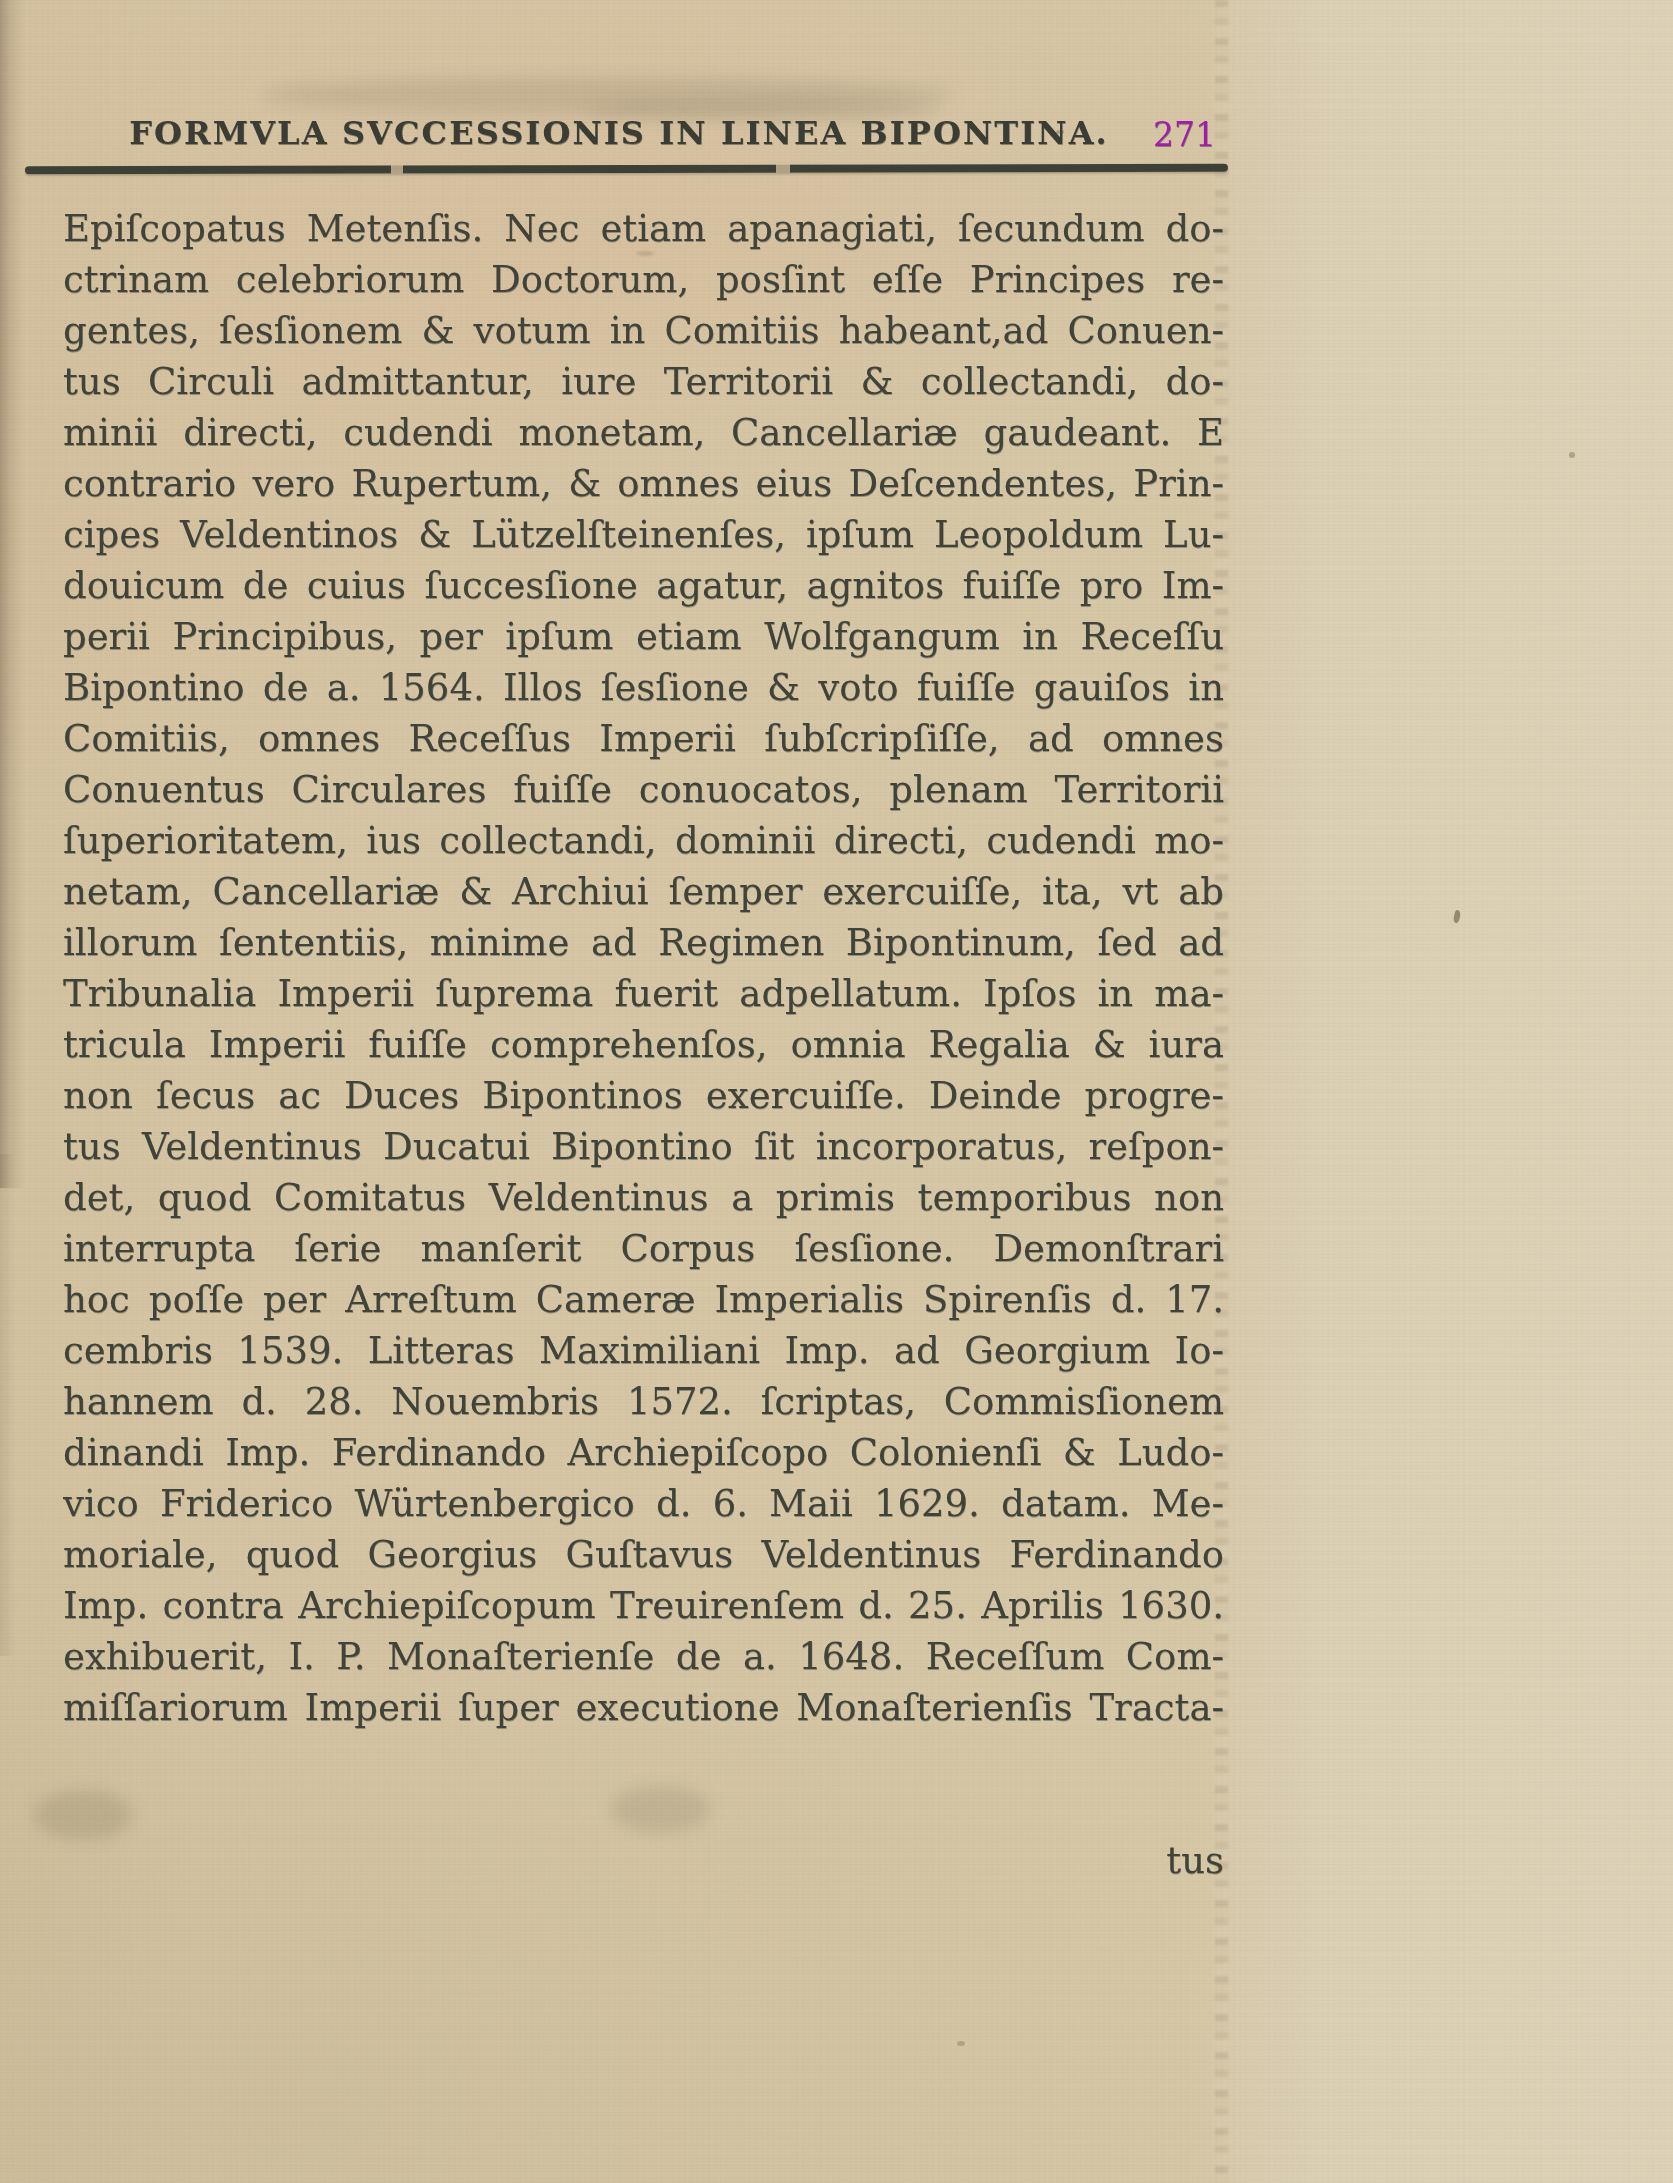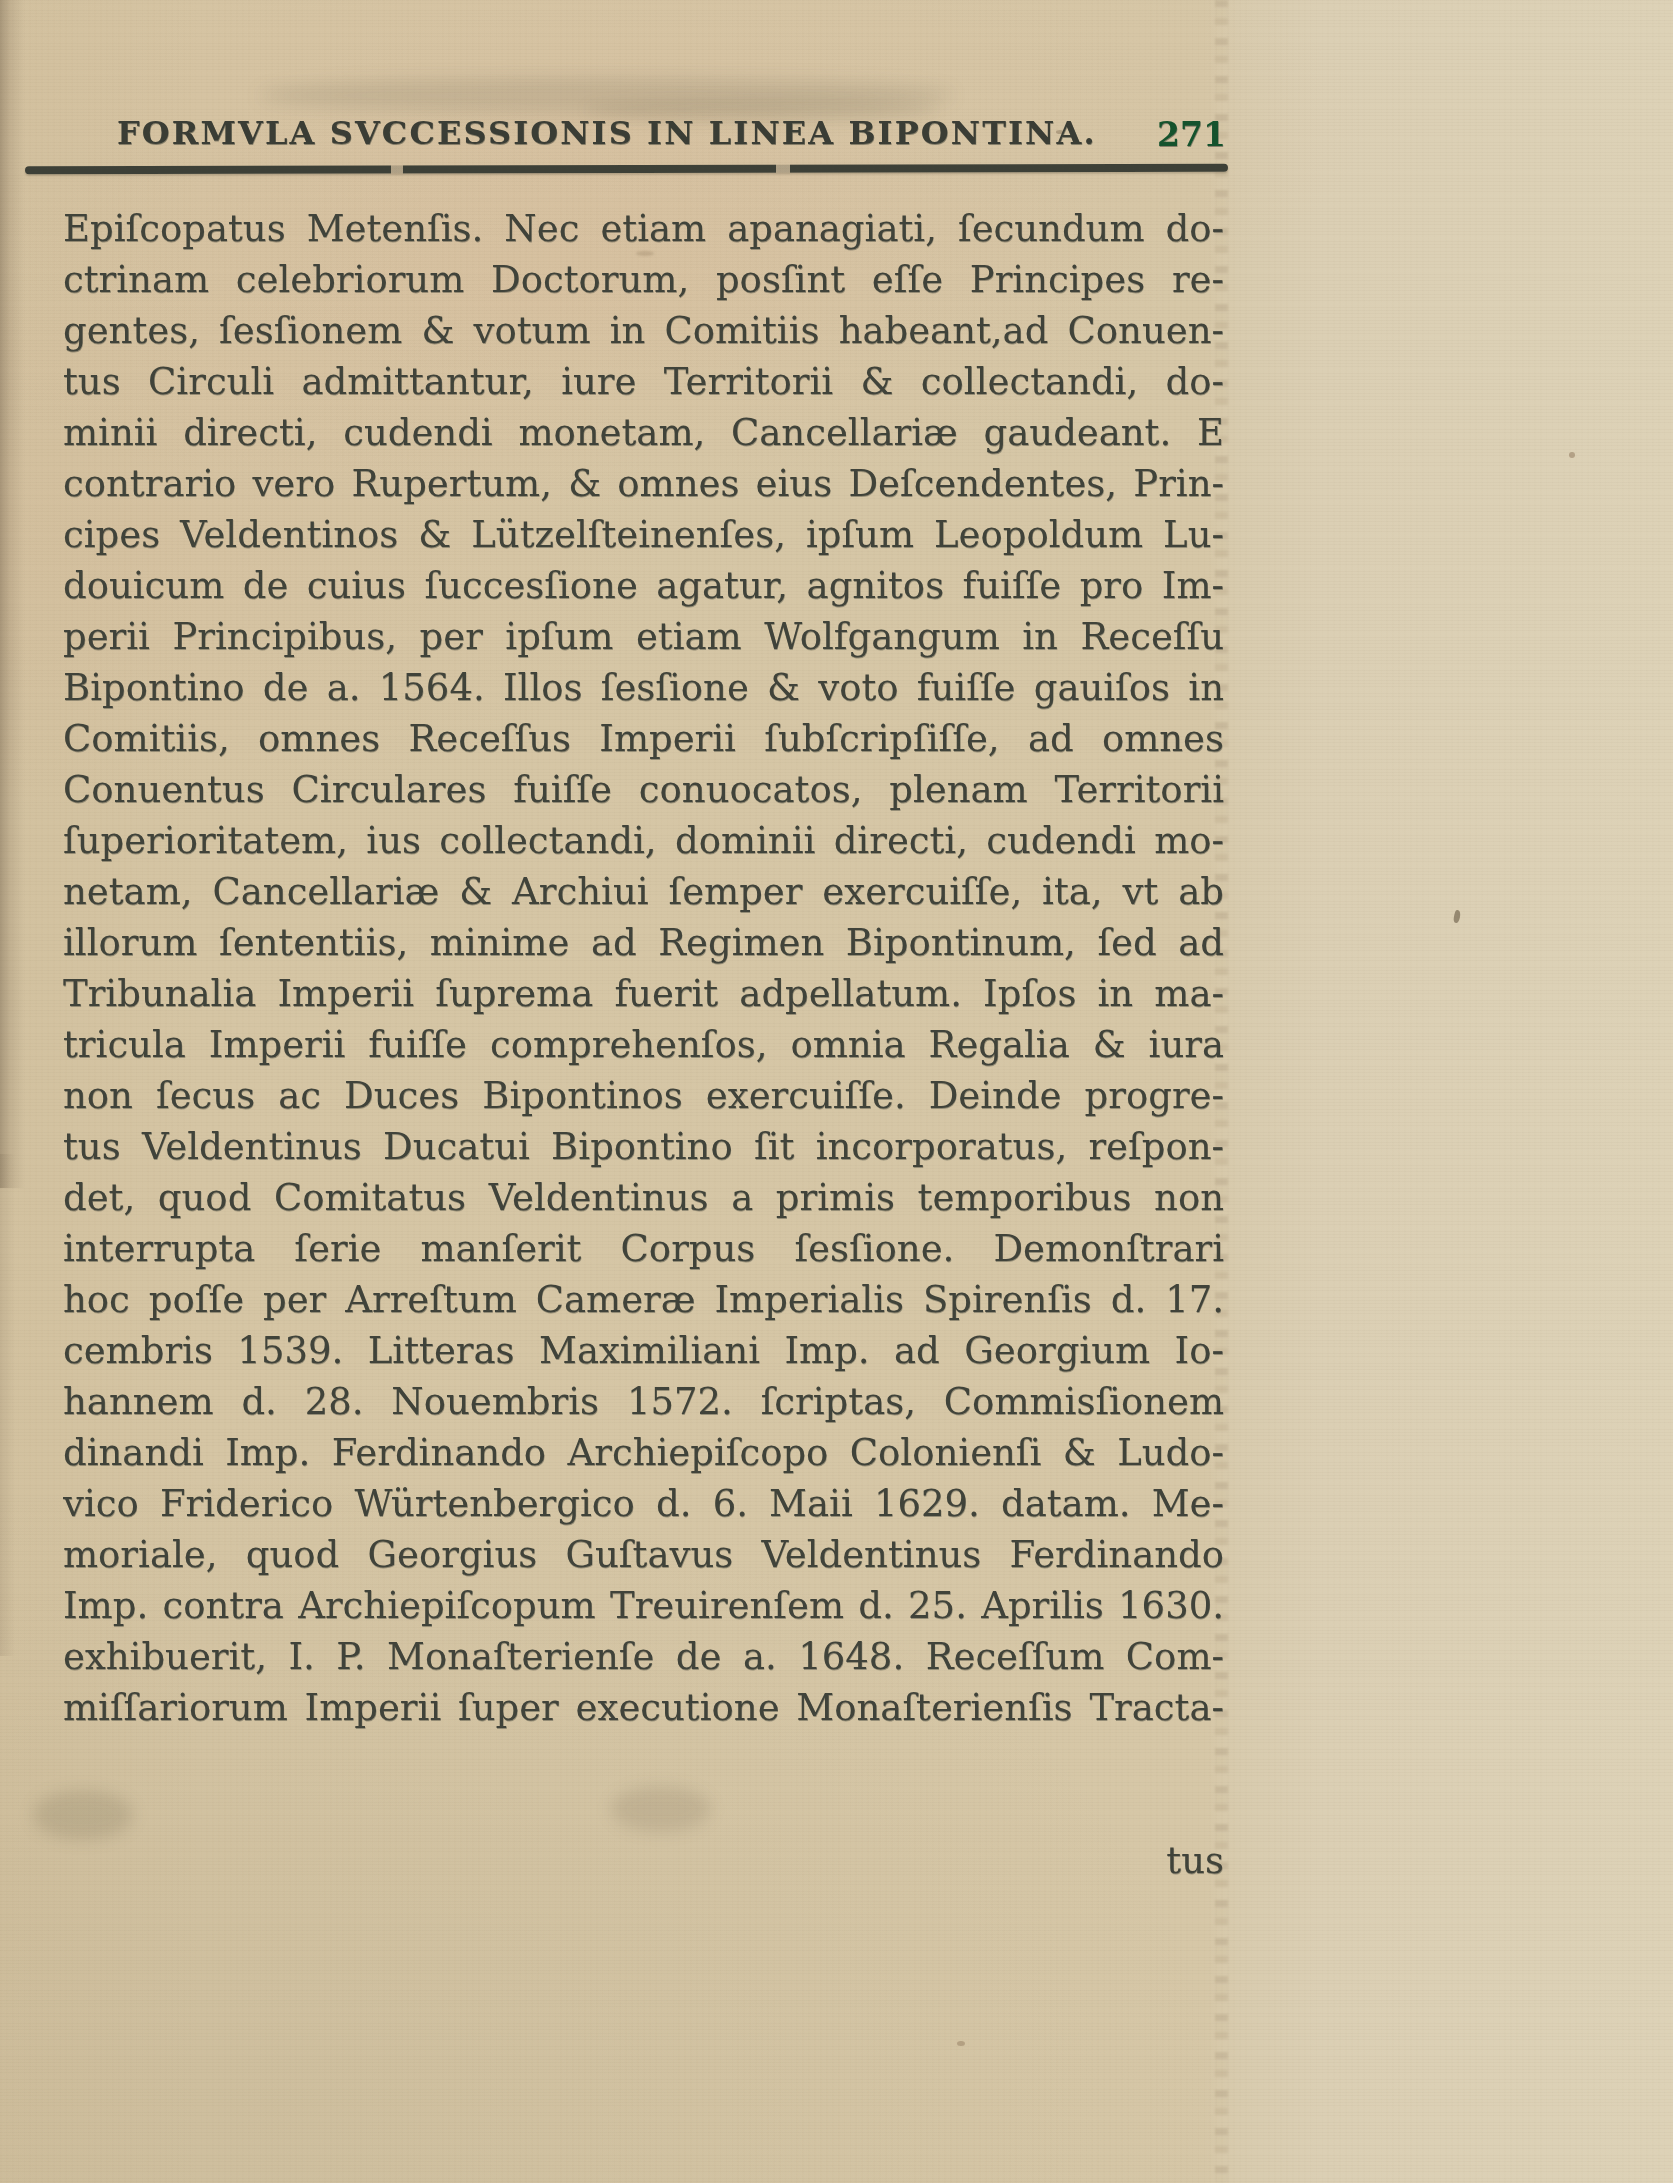--- a/index.html
+++ b/index.html
@@ -56,28 +56,28 @@
   }
   .speck  { position:absolute; border-radius:50%; }
   .speck.a { left:1454px; top:910px; width:5.9px; height:13.4px; background:rgba(92,78,56,.55); border-radius:40% 60% 50% 50%; transform:rotate(12deg); }
   .speck.b { left:1569px; top:452px; width:5.9px; height:5.9px; background:rgba(130,105,78,.45); }
   .speck.c { left:957px; top:2041px; width:7.5px; height:5px; background:rgba(120,95,70,.35); }
   .speck.d { left:1056px; top:130px; width:8.4px; height:4.2px; background:rgba(110,90,65,.35); }
   .speck.e { left:636px; top:251px; width:18.4px; height:5px; background:rgba(120,95,70,.22); filter:blur(0.8px); }
 
   
   .running-title {
-    position:absolute; left:117px; top:114px; width:1004px; text-align:left;
+    position:absolute; left:117px; top:114px; width:1004px; text-align:center;
     font-size:32px; font-weight:bold; letter-spacing:2.1px; color:#3a3d35;
     text-shadow:0.5px 0.8px 0.6px rgba(56,60,50,.5);
     white-space:nowrap;
   }
   .page-number {
-    position:absolute; left:1153px; top:115px; width:77px; text-align:center;
-    font-size:33px; font-weight:bold; color:#14532d;
+    position:absolute; left:1153px; top:115px; width:77px; text-align:left;
+    font-size:33px; font-weight:normal; color:#a21caf;
     text-shadow:0.5px 0.8px 0.6px rgba(56,60,50,.5);
   }
   .rule {
     position:absolute; left:25px; top:165px; width:1203px; height:7.5px;
     border-radius:4.2px; transform:rotate(-0.12deg);
     background:linear-gradient(90deg,
       #3d4037 0 366px, rgba(61,64,55,.25) 366px 378px,
       #3d4037 378px 751px, rgba(61,64,55,.25) 751px 765px,
       #3d4037 765px 1203px);
     box-shadow:0 1.7px 1.7px rgba(80,70,50,.25);

